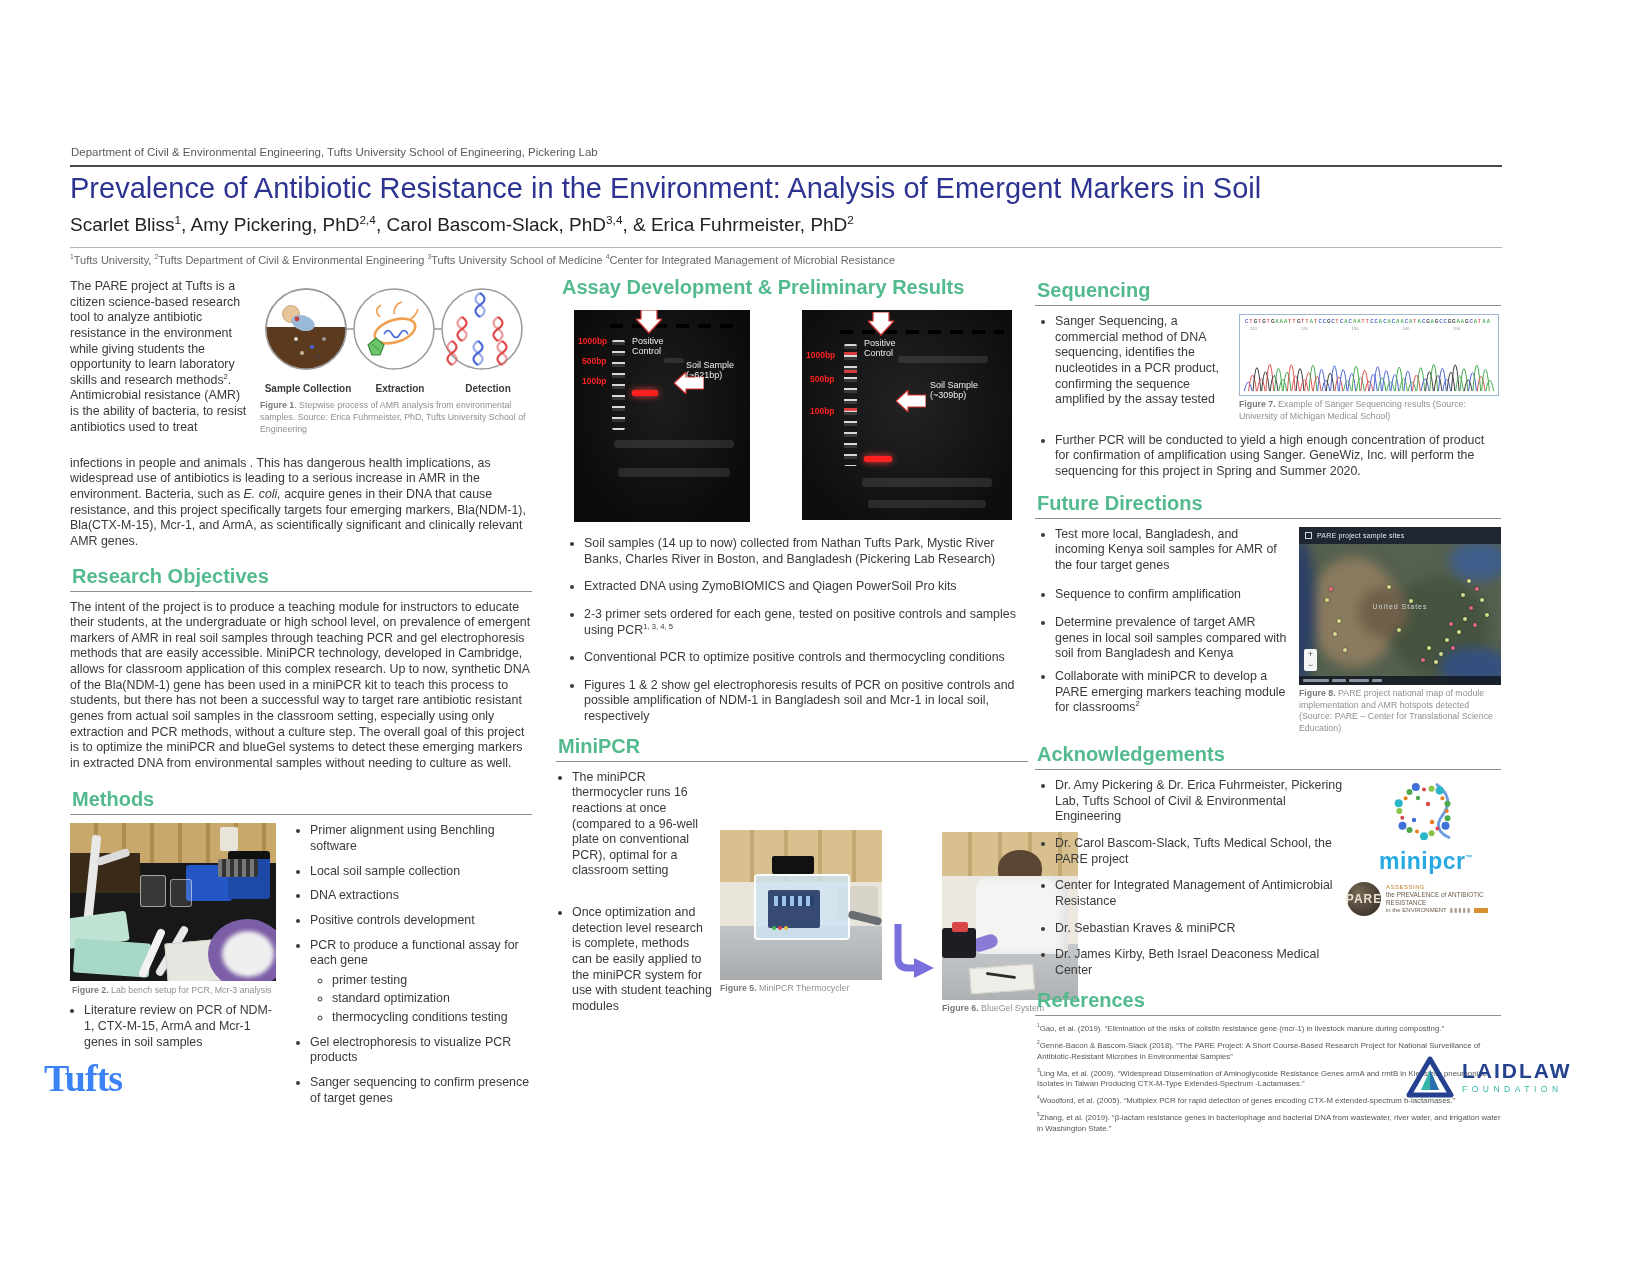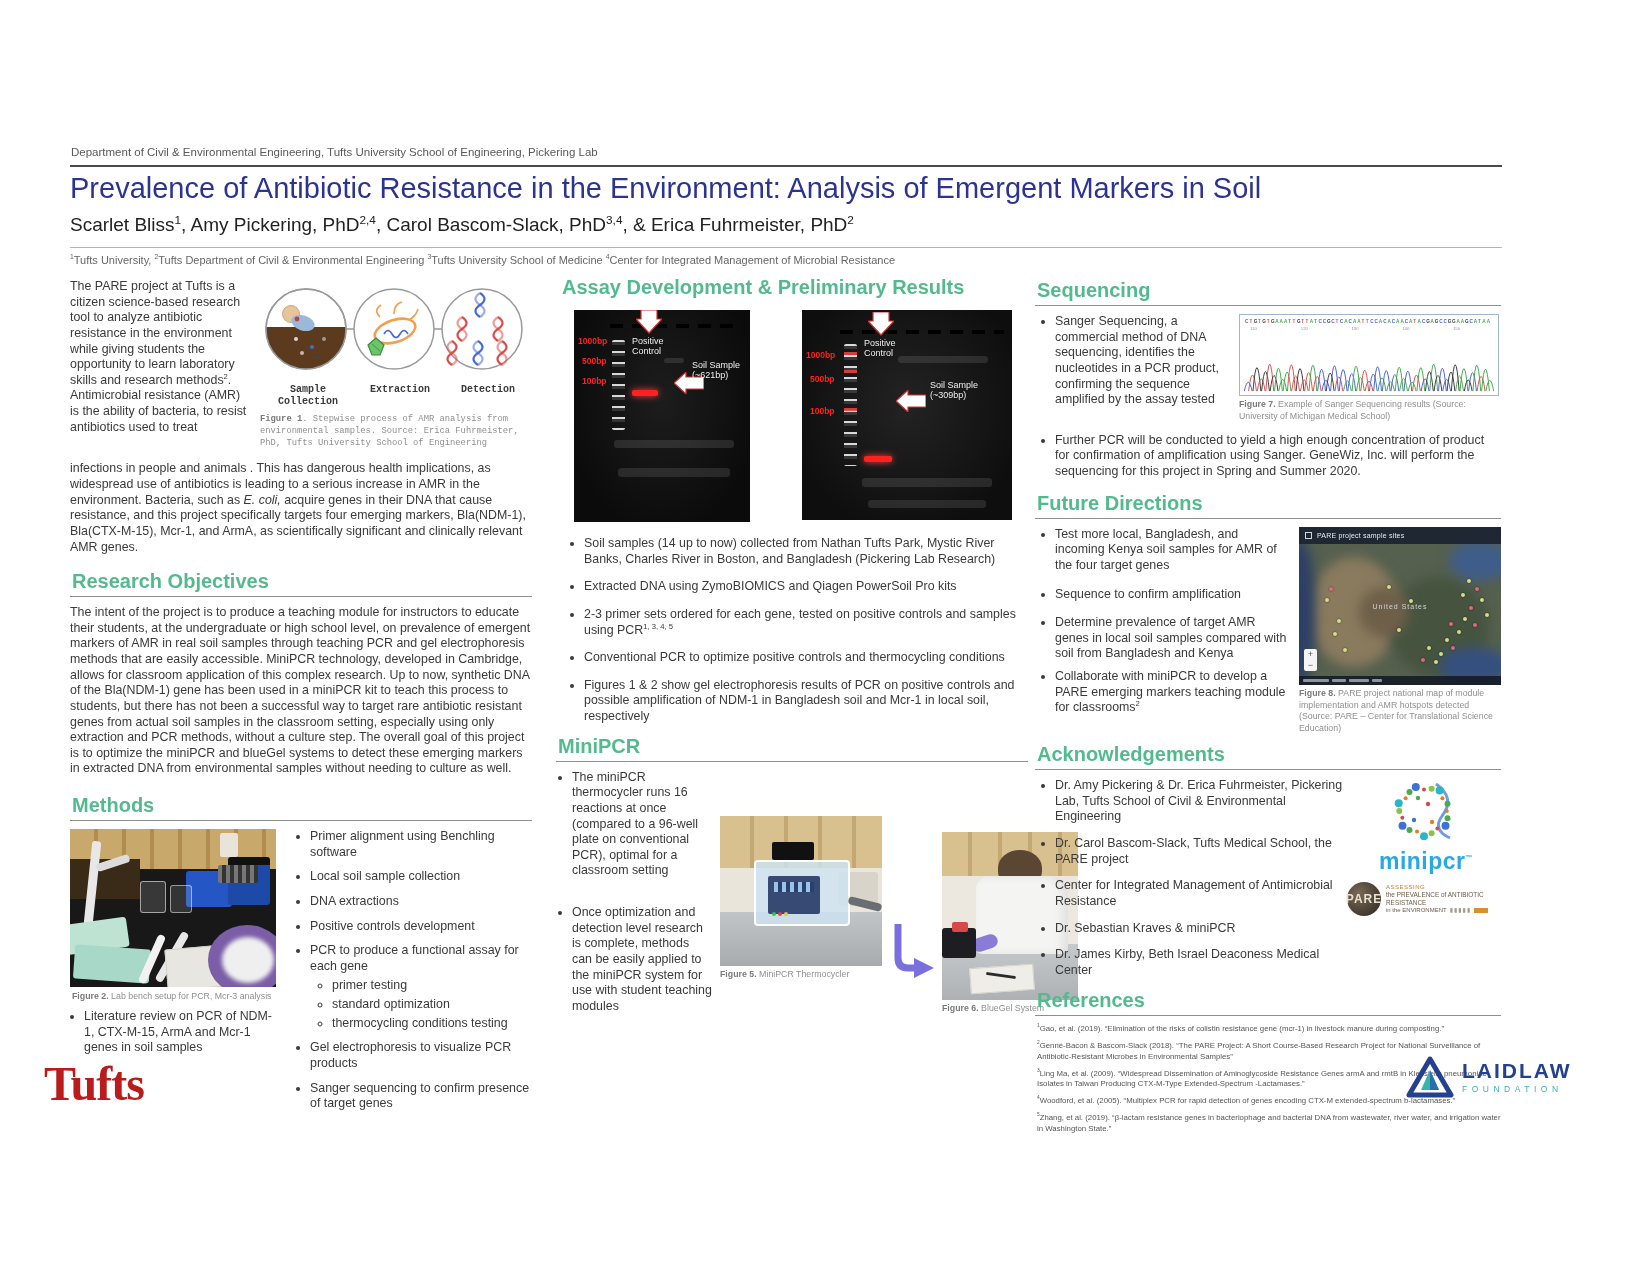--- a/index.html
+++ b/index.html
@@ -30,21 +30,21 @@
   .sechead.noline { border-bottom:none; padding-left:6px; }
   .body12 { font-size:12.4px; line-height:1.26; }
   .cap { font-size:8.8px; color:#8f8f8f; line-height:1.35; }
   .cap b { color:#7a7a7a; }
   ul.blt { margin:0; padding-left:20px; }
   ul.blt li { margin-bottom:9px; line-height:1.26; }
   ul.sub { margin:4px 0 0 0; padding-left:22px; }
   ul.sub li { margin-bottom:3px; }
 
   
-  .fig1box { float:right; width:272px; margin:2px 0 12px 8px;font-family:Liberation Mono, monospace; }
+  .fig1box { float:right; width:272px; margin:2px 0 20px 8px; }
   .fig1labels { display:flex; margin-top:1px; }
   .fig1labels span { font-size:10px; font-weight:bold; color:#3a3a3a; text-align:center; }
   .fig1labels span:nth-child(1){ width:96px; }
   .fig1labels span:nth-child(2){ width:88px; }
   .fig1labels span:nth-child(3){ width:88px; }
   .fig1box .cap { margin-top:5px; }
 
   
   .mrow { display:flex; gap:12px; margin-top:4px; }
   .mleft { width:208px; flex:none; }
@@ -120,21 +120,21 @@
   .pare .l3 { font-size:6px; color:#6a5a48; display:flex; align-items:center; gap:3px; }
   .pare .tubes { color:#a89884; font-size:6px; letter-spacing:1px; }
   .pare .obox { width:14px; height:5px; background:#d89030; }
 
   
   .refs { font-size:7.8px; color:#555; line-height:1.35; padding-left:2px; }
   .refs .ref { margin-bottom:6.5px; }
 
   
   .tufts-logo { position:absolute; left:44px; top:1056px; font-family:"Liberation Serif", serif;
-                font-weight:bold; font-size:48px; color:#b91c1c; letter-spacing:-1px; }
+                font-weight:bold; font-size:38px; color:#3b82f6; letter-spacing:-1px; }
   .laidlaw { position:absolute; left:1406px; top:1056px; display:flex; align-items:center; gap:8px; }
   .laidlaw .ltxt .l1 { font-size:21px; font-weight:bold; color:#24418f; letter-spacing:2px; line-height:1; }
   .laidlaw .ltxt .l2 { font-size:8.5px; color:#35b6a8; letter-spacing:4.5px; margin-top:3px; }
 </style>
 </head>
 <body>
 
 <div class="poster">
 
   <div class="dept">Department of Civil &amp; Environmental Engineering, Tufts University School of Engineering, Pickering Lab</div>
@@ -263,21 +263,21 @@
         <span class="gel-red" style="left:8px;top:66px">100bp</span>
         <div class="ladder" style="left:38px;top:30px;height:90px"></div>
         <svg style="left:62px;top:0" width="26" height="24">
           <polygon points="5,0 21,0 21,9 26,9 13,23 0,9 5,9" fill="#fff" stroke="#d03030" stroke-width="1.2"></polygon>
         </svg>
         <span class="gel-white" style="left:58px;top:26px;width:48px">Positive Control</span>
         <div class="redband" style="left:58px;top:80px;width:26px;height:6px"></div>
         <svg style="left:100px;top:62px" width="30" height="22">
           <polygon points="0,11 12,0 12,5 30,5 30,17 12,17 12,22" fill="#fff" stroke="#d03030" stroke-width="1.2"></polygon>
         </svg>
-        <span class="gel-white" style="left:118px;top:50px;width:56px">Soil Sample (~621bp)</span>
+        <span class="gel-white" style="left:112px;top:50px;width:56px">Soil Sample (~621bp)</span>
         <div class="faint" style="left:40px;top:130px;width:120px;height:8px"></div>
         <div class="faint" style="left:44px;top:158px;width:112px;height:9px"></div>
         <div class="faint" style="left:90px;top:48px;width:20px;height:5px"></div>
       </div>
 
       <div class="gel gel4">
         <div class="wells" style="left:38px;right:8px;top:20px"></div>
         <span class="gel-red" style="left:4px;top:40px">1000bp</span>
         <span class="gel-red" style="left:8px;top:64px">500bp</span>
         <span class="gel-red" style="left:8px;top:96px">100bp</span>
@@ -307,21 +307,21 @@
       <li style="margin-bottom:12px">Conventional PCR to optimize positive controls and thermocycling conditions</li>
       <li>Figures 1 &amp; 2 show gel electrophoresis results of PCR on positive controls and possible amplification of NDM-1 in Bangladesh soil and Mcr-1 in local soil, respectively</li>
     </ul>
 
     <div class="sechead" style="margin-top:10px">MiniPCR</div>
     <div class="miniprow">
       <ul class="blt body12 minipcr-bullets" style="padding-left:16px">
         <li style="margin-bottom:26px">The miniPCR thermocycler runs 16 reactions at once (compared to a 96-well plate on conventional PCR), optimal for a classroom setting</li>
         <li>Once optimization and detection level research is complete, methods can be easily applied to the miniPCR system for use with student teaching modules</li>
       </ul>
-      <div style="margin-top:46px">
+      <div style="margin-top:60px">
         <div class="photo fig5">
           <div style="left:0;top:0;width:162px;height:52px;background:repeating-linear-gradient(90deg,#d9c08f 0 30px,#c4a873 30px 34px)"></div>
           <div style="left:0;top:52px;width:162px;height:46px;background:#e9e5db"></div>
           <div style="left:0;top:96px;width:162px;height:54px;background:linear-gradient(#c2c5c7,#a8abad)"></div>
           <div style="left:118px;top:56px;width:40px;height:34px;background:#d8d4ca;border-radius:3px"></div>
           <div style="left:34px;top:44px;width:96px;height:66px;background:rgba(205,228,242,.8);border:2px solid rgba(255,255,255,.9);border-radius:4px"></div>
           <div style="left:52px;top:26px;width:42px;height:18px;background:#111;border-radius:2px"></div>
           <div style="left:48px;top:60px;width:52px;height:38px;background:#1a2f5e;opacity:.85;border-radius:2px"></div>
           <div style="left:54px;top:66px;width:40px;height:10px;background:repeating-linear-gradient(90deg,#9cc4e8 0 4px,#27406e 4px 8px)"></div>
           <div style="left:52px;top:96px;width:4px;height:4px;background:#3ac04a;border-radius:50%"></div>

